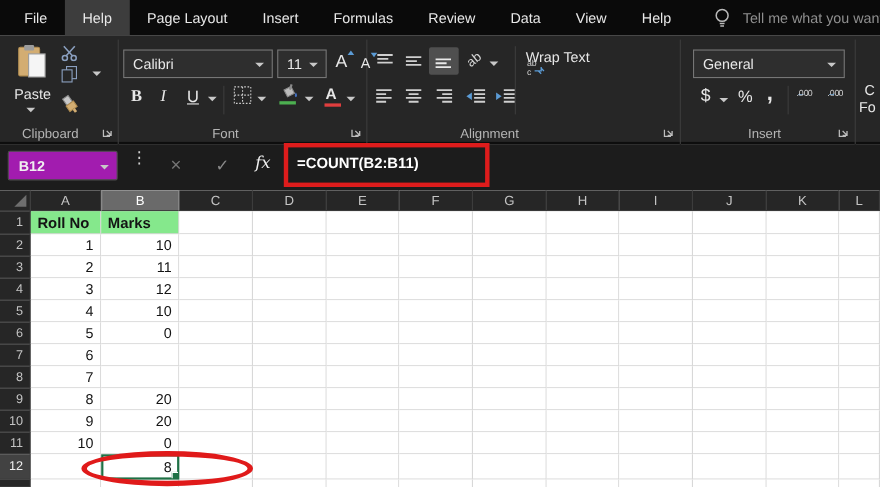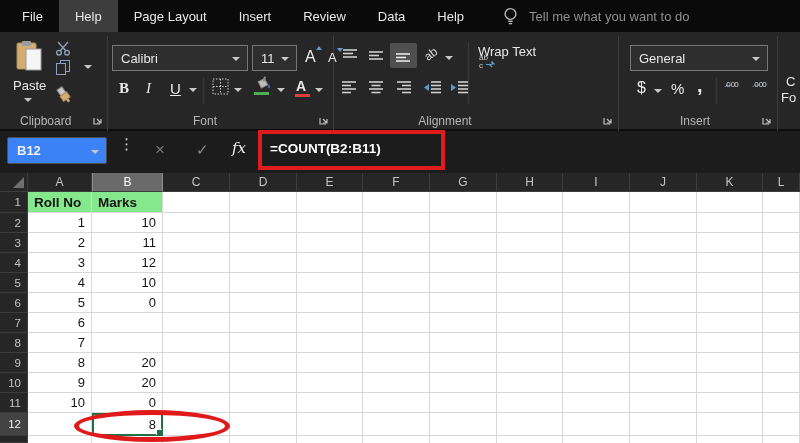--- a/index.html
+++ b/index.html
@@ -41,21 +41,21 @@
   .btnletter { color:#e8e8e8; font-size:15px; }
   .colorbar { height:3px; width:15px; }
   .minitxt { color:#d6d6d6; font-size:8px; line-height:8px; text-align:right; }
   .blue { color:#5b9bd5; }
   .selbox { background:#4f4f4f; border-radius:2px; }
   .ribbontext { color:#e8e8e8; font-size:13px; white-space:nowrap; }
   
   .fbar { position:absolute; left:0; top:131px; width:800px; height:42px; background:#1c1c1c; }
   .fbar > * { position:absolute; }
   .namebox {
-    left:7px; top:6px; width:100px; height:27px; background:#3b82f6;
+    left:7px; top:6px; width:100px; height:27px; background:#a21caf;
     border:1px solid #4d4d4d; border-radius:2px; display:flex; align-items:center;
     color:#f0f0f0; font-size:13px; font-weight:bold; padding-left:9px;
   }
   .namebox .caret { position:absolute; right:7px; top:12px; }
   .fdots { left:119px; top:8px; color:#cfcfcf; font-size:15px; letter-spacing:0; line-height:9px; }
   .fcancel { left:155px; top:9px; color:#757575; font-size:17px; }
   .fenter  { left:196px; top:10px; color:#8a8a8a; font-size:15px; }
   .ffx { left:232px; top:8px; color:#f0f0f0; font-size:15px; font-style:italic; font-family:"DejaVu Serif", serif;text-align:right; }
   .ftext { left:270px; top:10px; color:#fff; font-size:13.5px; font-weight:bold; }
   
@@ -97,22 +97,24 @@
 <body>
 
 <div class="app">
 
   <div class="tabbar">
     <div id="tabs-mount" style="display:flex">
         <div class="tab">File</div>
         <div class="tab active">Help</div>
         <div class="tab">Page Layout</div>
         <div class="tab">Insert</div>
+        <div class="tab">Formulas</div>
         <div class="tab">Review</div>
         <div class="tab">Data</div>
+        <div class="tab">View</div>
         <div class="tab">Help</div>
       </div>
     <div class="tellme-wrap">
       <span class="bulb">
         <svg width="17" height="20" viewBox="0 0 17 20">
           <circle cx="8.5" cy="8" r="5.4" fill="none" stroke="#b9b9b9" stroke-width="1.4"></circle>
           <line x1="6.3" y1="15.3" x2="10.7" y2="15.3" stroke="#b9b9b9" stroke-width="1.4"></line>
           <line x1="6.8" y1="17.6" x2="10.2" y2="17.6" stroke="#b9b9b9" stroke-width="1.4"></line>
         </svg>
       </span>

